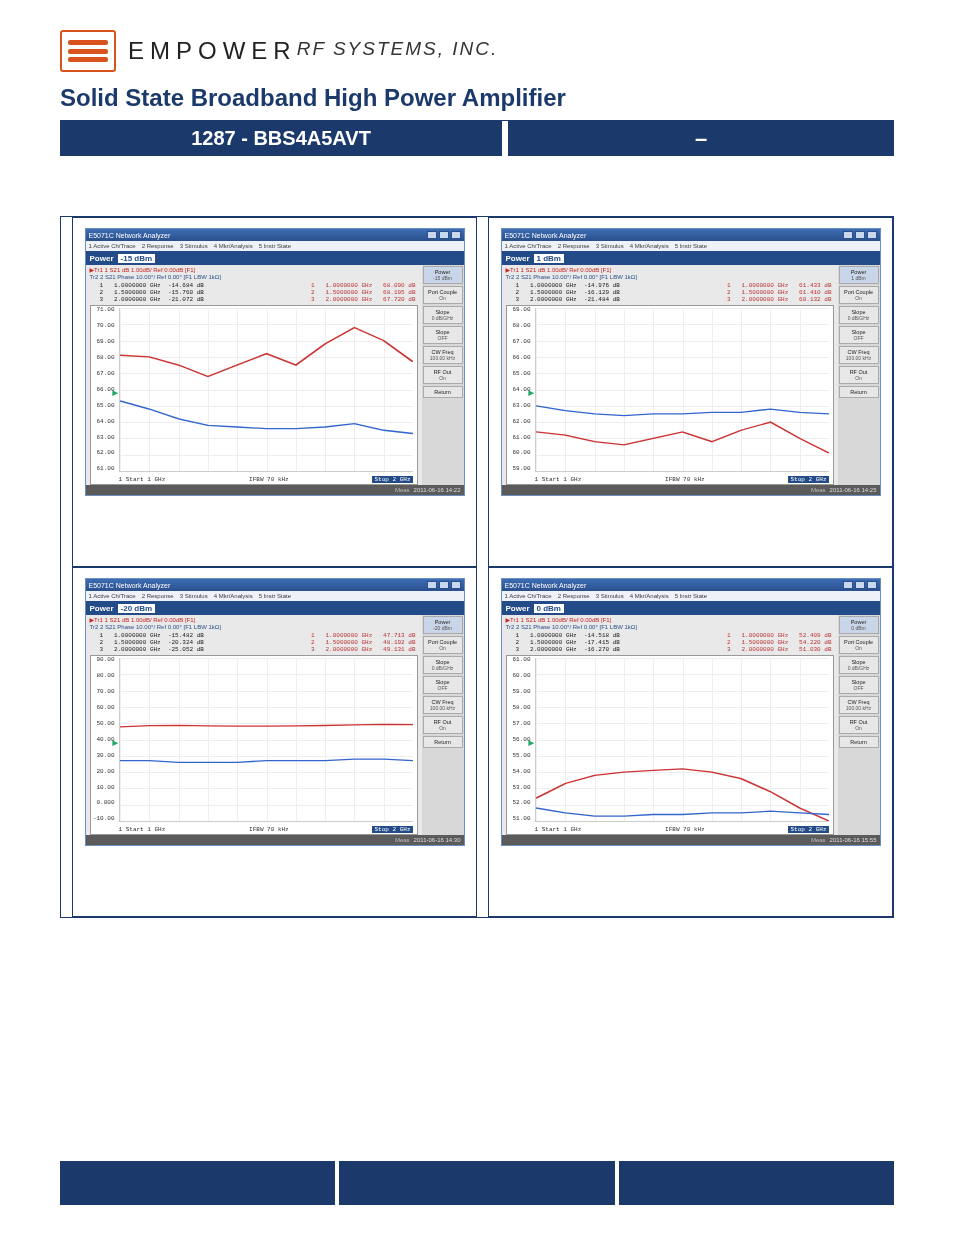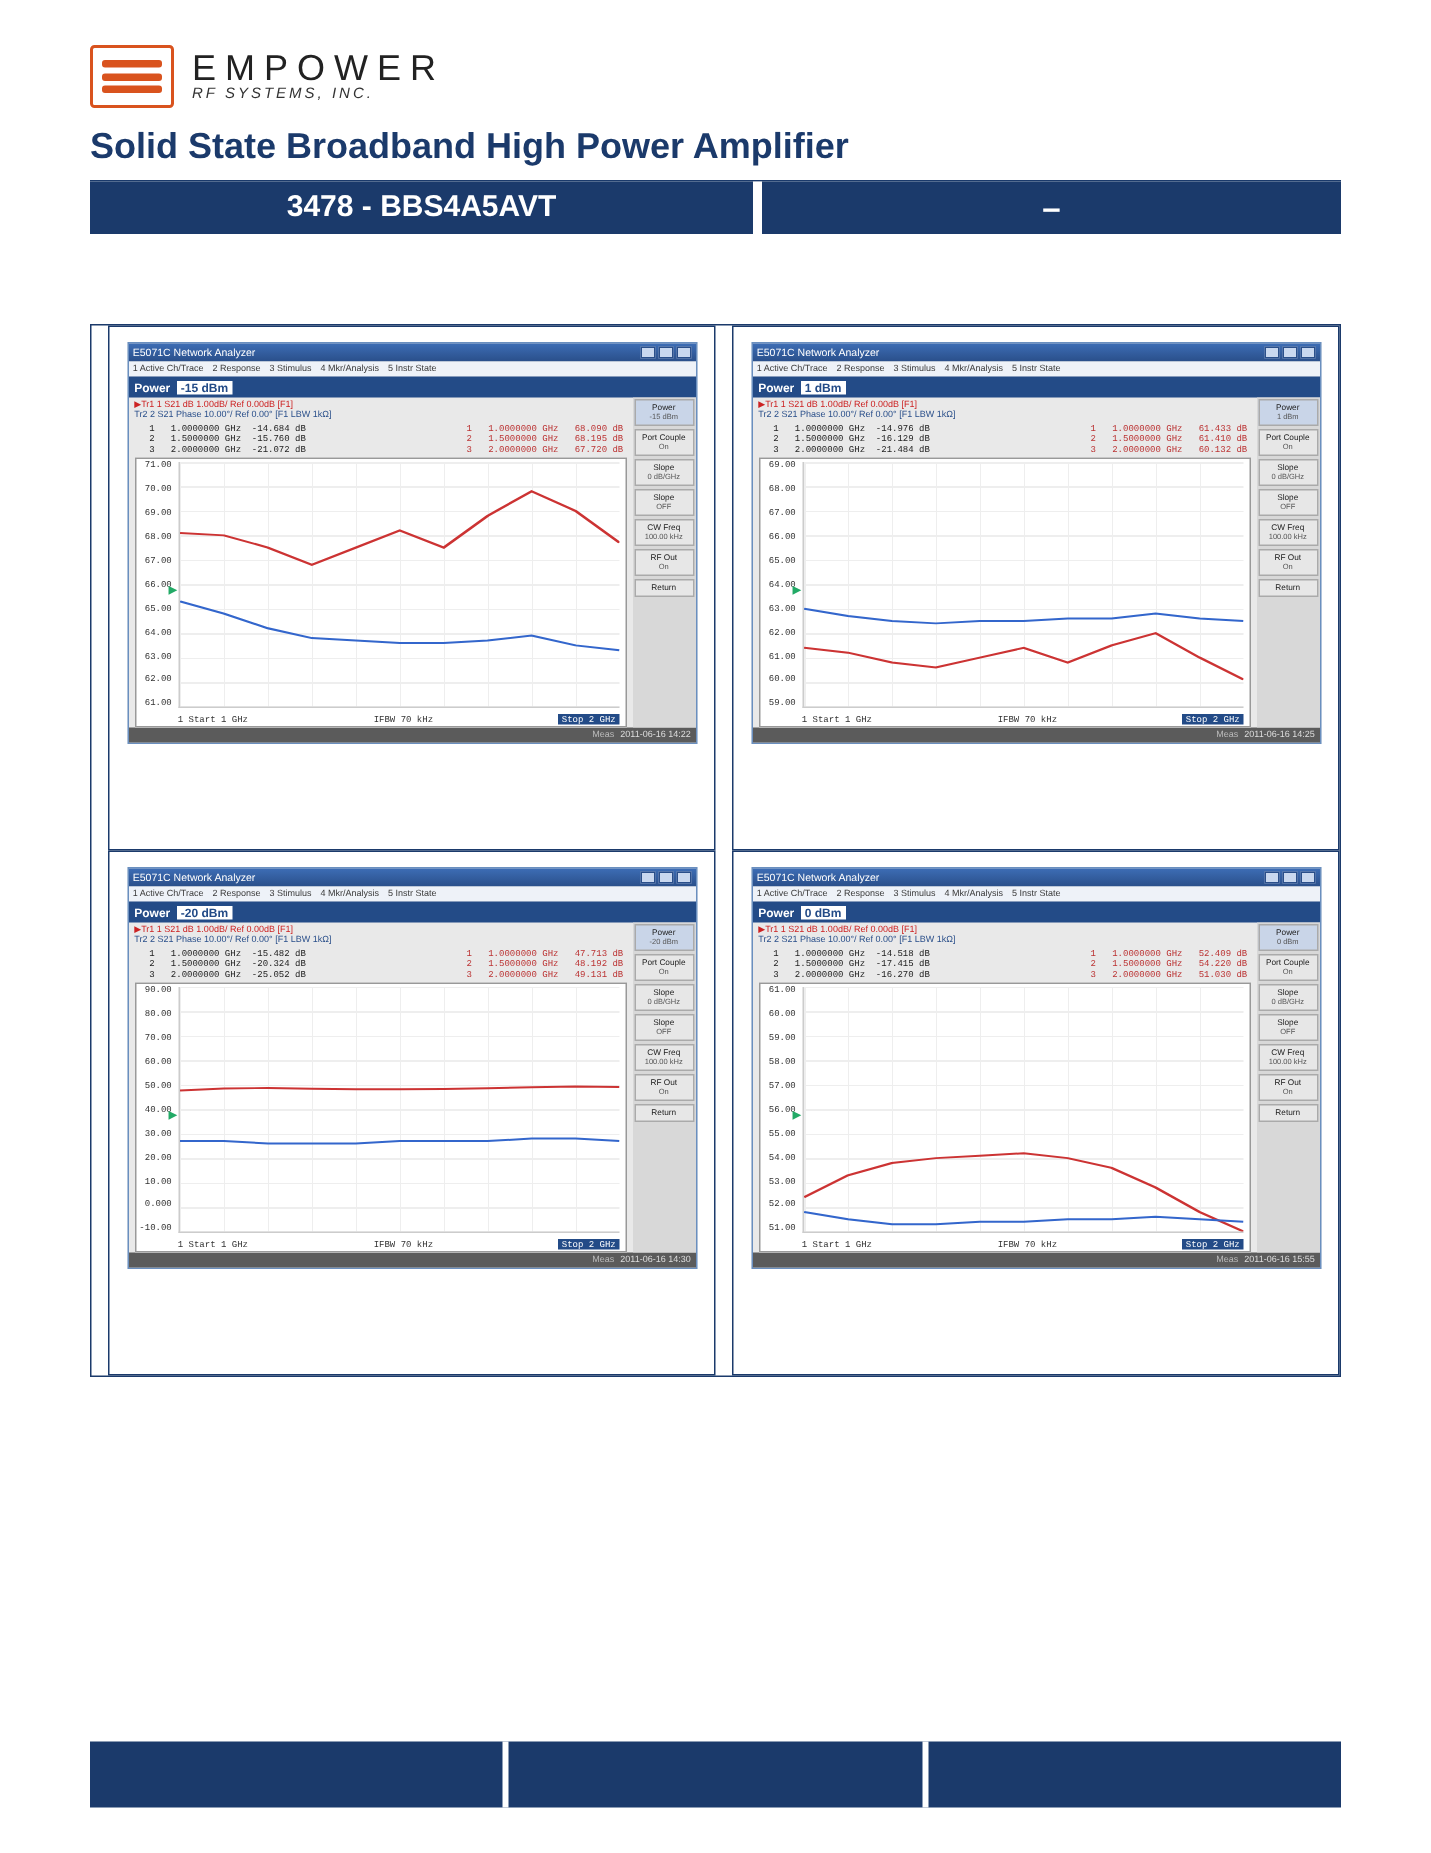--- a/index.html
+++ b/index.html
@@ -10,23 +10,23 @@
     margin: 0 auto;
     color: #000;
   }
   .page { padding: 30px 60px 20px 60px; position: relative; min-height: 1235px; }
   .logo-row { display: flex; align-items: center; gap: 12px; margin-bottom: 12px; }
   .logo-mark {
     width: 56px; height: 42px; border: 2px solid #d9531e; border-radius: 3px;
     display: flex; flex-direction: column; justify-content: space-evenly; padding: 4px 6px;
   }
   .logo-mark span { height: 5px; background: #d9531e; border-radius: 2px; }
-  .logo-text { display: flex; flex-direction: column; line-height: 1; }
+  .logo-text { display: flex; flex-direction: row; line-height: 1; }
   .logo-text .t1 { font-size: 24px; letter-spacing: 6px; font-weight: 400; color: #222; }
-  .logo-text .t2 { font-size: 10px; letter-spacing: 2px; font-style: italic; color: #333; }
+  .logo-text .t2 { font-size: 19px; letter-spacing: 2px; font-style: italic; color: #333; }
   .title {
     font-size: 24px; font-weight: bold; color: #1b3a6b; margin-bottom: 8px;
   }
   .banner {
     display: flex; height: 36px; background: #fff; border-top: 1px solid #1b3a6b;
   }
   .banner-left {
     flex: 0 0 53%; background: #1b3a6b; color: #fff; display: flex; align-items: center;
     justify-content: center; font-size: 20px; font-weight: bold;
   }
@@ -134,21 +134,21 @@
       </div>
     <div class="logo-text">
       <span class="t1">EMPOWER</span>
       <span class="t2">RF SYSTEMS, INC.</span>
     </div>
   </div>
 
   <div class="title">Solid State Broadband High Power Amplifier</div>
 
   <div class="banner">
-    <div class="banner-left">3478 - BBS4A5AVT</div>
+    <div class="banner-left">1287 - BBS4A5AVT</div>
     <div class="banner-right">
       <span class="dash">–</span>
     </div>
   </div>
 
   <div class="grid">
     <div class="cell">
         <div class="na-window">
           <div class="na-titlebar">
             <span>E5071C Network Analyzer</span>

